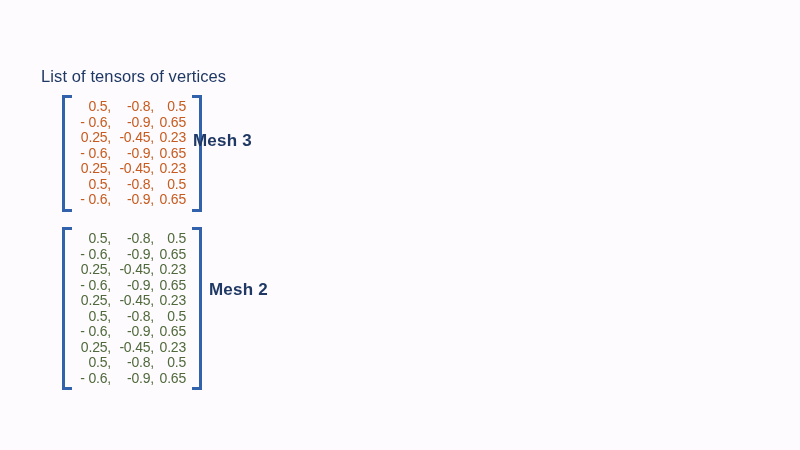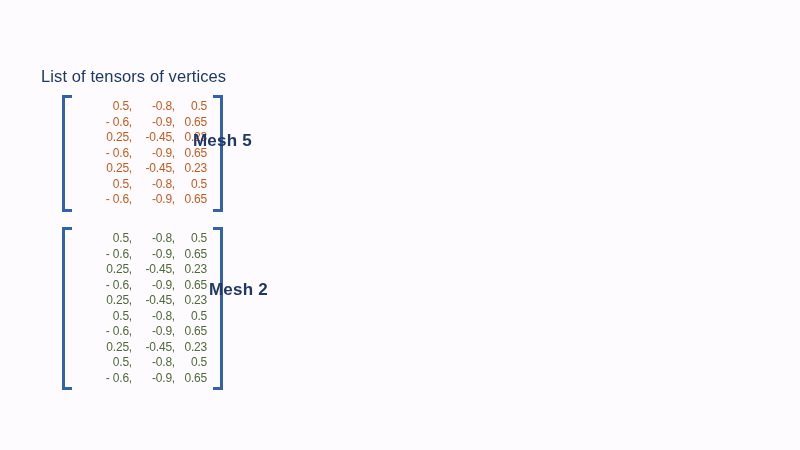--- a/index.html
+++ b/index.html
@@ -49,24 +49,23 @@
     border-bottom: 3px solid var(--bracket);
   }
   .matrix {
     padding: 4px 6px;
   }
   .mrow {
     display: grid;
     grid-template-columns: 33px 40px 29px;
     column-gap: 3px;
     line-height: 15.5px;
-    font-size: 12px;
+    font-size: 14px;
     letter-spacing: -0.2px;
     white-space: nowrap;
-    margin-left: 21px;
   }
   .mrow span { text-align: right; }
   .mesh1 .mrow { color: var(--mesh1); }
   .mesh2 .mrow { color: var(--mesh2); }
   .mesh-label {
     position: absolute;
     font-size: 17px;
     font-weight: bold;
     color: var(--heading);
     letter-spacing: 0.2px;
@@ -123,21 +122,21 @@
 
         <div class="mrow">
           <span>- 0.6,</span>
           <span>-0.9,</span>
           <span>0.65</span>
         </div>
       </div>
     <div class="bracket right"></div>
   </div>
 
-  <div class="mesh-label label1">Mesh 5</div>
+  <div class="mesh-label label1">Mesh 3</div>
 
   <div class="mesh-block mesh2">
     <div class="bracket left"></div>
     <div class="matrix">
 
         <div class="mrow">
           <span>0.5,</span>
           <span>-0.8,</span>
           <span>0.5</span>
         </div>

